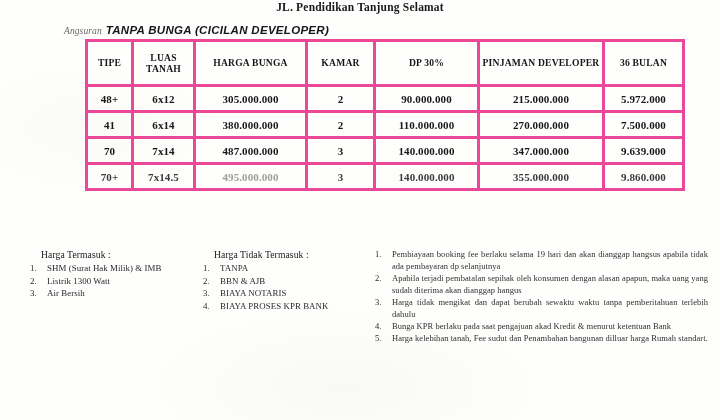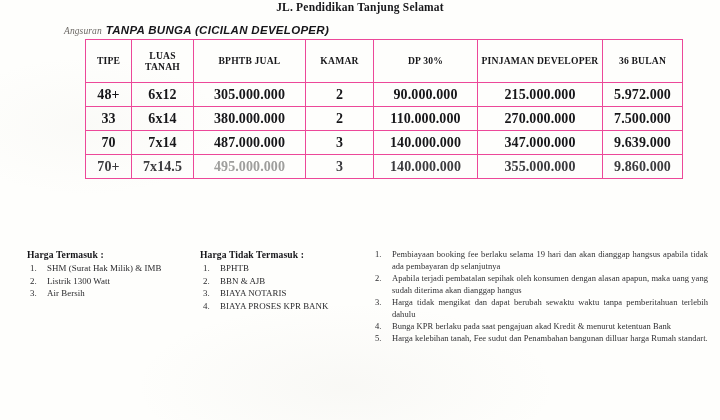--- a/index.html
+++ b/index.html
@@ -72,37 +72,37 @@
     position: absolute;
     top: 39px;
     left: 85px;
     width: 597px;
     border-collapse: collapse;
     table-layout: fixed;
     font-size: 9.3px;
   }
   .price-table th,
   .price-table td {
-    border: 1px solid #ec4899;
+    border: 3px solid #ec4899;
     text-align: center;
     vertical-align: middle;
     padding: 0 2px;
     color: #17171a;
   }
   .price-table thead th {
     height: 42px;
     font-weight: bold;
     font-size: 9.6px;
     letter-spacing: 0.2px;
     line-height: 1.15;
   }
   .price-table tbody td {
     height: 23px;
     font-weight: bold;
-    font-size: 14px;
+    font-size: 11px;
     letter-spacing: 0.1px;
   }
   
   .price-table tbody tr.faded td {
     color: #3b3b3e;
   }
   .price-table tbody tr.faded td.ghost {
     color: #9e9e9c;
     margin-top: 40px;
   }
@@ -126,25 +126,26 @@
   }
   .note-col {
     position: absolute;
     top: 0;
   }
   .note-col.col-a { left: 27px;  width: 175px; }
   .note-col.col-b { left: 200px; width: 170px; }
   .note-col.col-c { left: 372px; width: 336px; }
 
   .note-head {
-    font-weight: bold;
+    font-weight: normal;
     font-size: 9.6px;
     color: #16161a;
     margin-bottom: 2px;
     letter-spacing: 0.1px;
+    margin-left: 14px;
   }
   .note-list {
     list-style: none;
     margin: 0;
     padding: 0;
   }
   .note-list li {
     position: relative;
     padding-left: 20px;
     font-size: 8.9px;
@@ -195,39 +196,39 @@
       <col class="c-harga">
       <col class="c-kamar">
       <col class="c-dp">
       <col class="c-pinjam">
       <col class="c-bulan">
     </colgroup>
     <thead>
       <tr>
         <th>TIPE</th>
         <th>LUAS TANAH</th>
-        <th>BPHTB JUAL</th>
+        <th>HARGA BUNGA</th>
         <th>KAMAR</th>
         <th>DP 30%</th>
         <th>PINJAMAN DEVELOPER</th>
         <th>36 BULAN</th>
       </tr>
     </thead>
     <tbody>
       <tr>
         <td>48+</td>
         <td>6x12</td>
         <td>305.000.000</td>
         <td>2</td>
         <td>90.000.000</td>
         <td>215.000.000</td>
         <td>5.972.000</td>
       </tr>
       <tr>
-        <td>33</td>
+        <td>41</td>
         <td>6x14</td>
         <td>380.000.000</td>
         <td>2</td>
         <td>110.000.000</td>
         <td>270.000.000</td>
         <td>7.500.000</td>
       </tr>
       <tr>
         <td>70</td>
         <td>7x14</td>
@@ -256,21 +257,21 @@
       <ol class="note-list">
         <li><span class="num">1.</span><span>SHM (Surat Hak Milik) &amp; IMB</span></li>
         <li><span class="num">2.</span><span>Listrik 1300 Watt</span></li>
         <li><span class="num">3.</span><span>Air Bersih</span></li>
       </ol>
     </div>
 
     <div class="note-col col-b">
       <div class="note-head">Harga Tidak Termasuk :</div>
       <ol class="note-list">
-        <li><span class="num">1.</span><span>BPHTB</span></li>
+        <li><span class="num">1.</span><span>TANPA</span></li>
         <li><span class="num">2.</span><span>BBN &amp; AJB</span></li>
         <li><span class="num">3.</span><span>BIAYA NOTARIS</span></li>
         <li><span class="num">4.</span><span>BIAYA PROSES  KPR BANK</span></li>
       </ol>
     </div>
 
     <div class="note-col col-c">
       <ol class="note-list">
         <li><span class="num">1.</span><span>Pembiayaan booking fee berlaku selama 19 hari dan akan dianggap hangsus apabila tidak ada pembayaran dp selanjutnya</span></li>
         <li><span class="num">2.</span><span>Apabila terjadi pembatalan sepihak oleh konsumen dengan alasan apapun, maka uang yang sudah diterima akan dianggap hangus</span></li>

